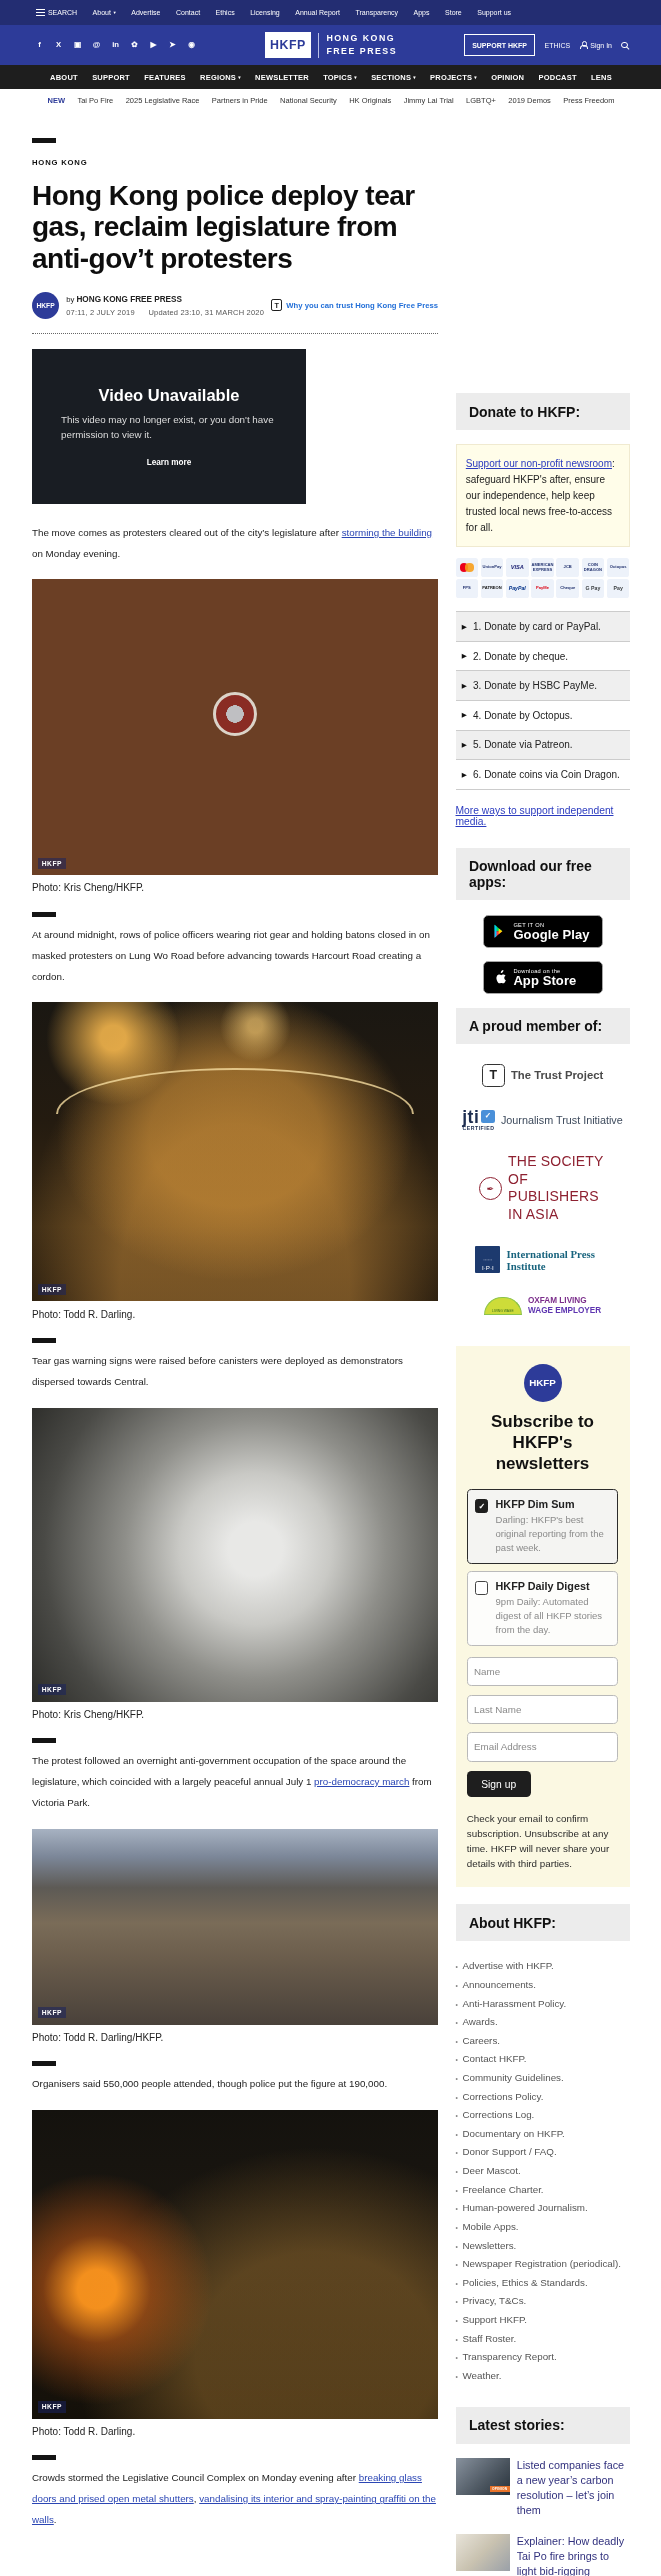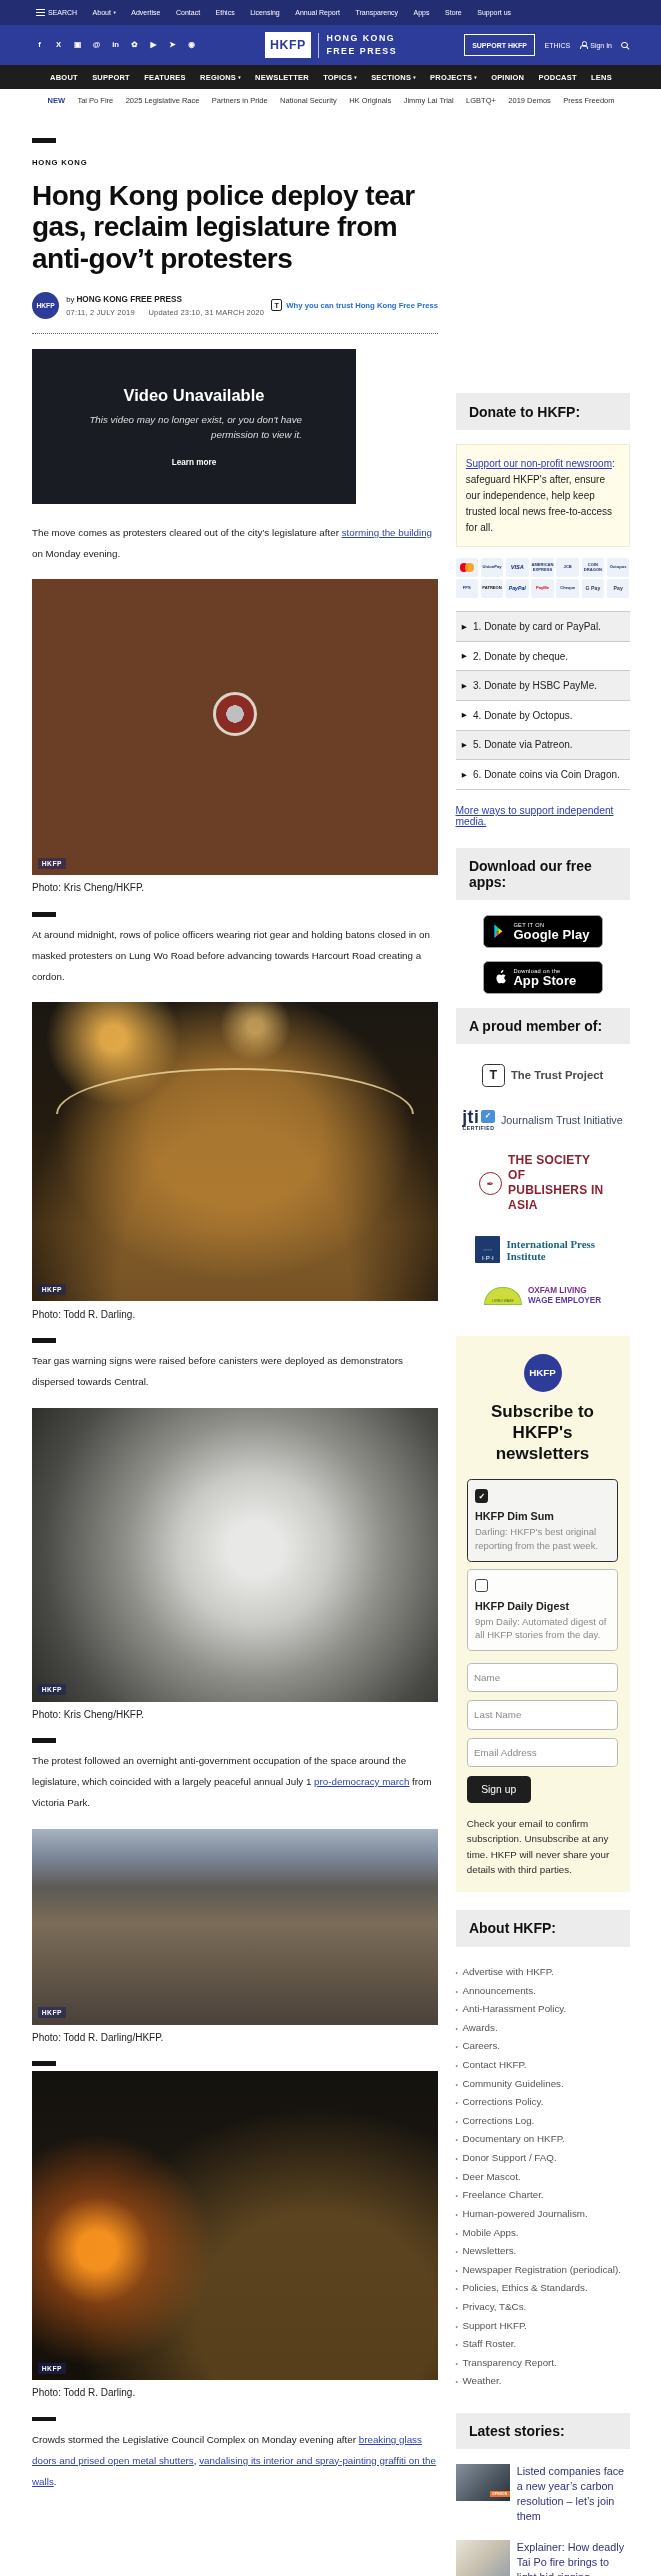--- a/index.html
+++ b/index.html
@@ -61,23 +61,23 @@
   .by-lines .l1 b { font-size:8.2px; }
   .by-lines .l2 { font-size:7.5px; color:#555; margin-top:4.1px; letter-spacing:0.2px; }
   .by-lines .l2 .upd { margin-left:11.3px; }
   .trust { display:flex; align-items:center; gap:4.1px; margin-top:7.2px; cursor:pointer; }
   .trust-ic { width:11.3px; height:11.3px; border:1px solid #1c1c1c; border-radius:2.1px; font-weight:bold; font-size:7.2px; color:#1c1c1c; display:flex; align-items:center; justify-content:center; background:#fff; }
   .trust-tx { color:#2470d8; font-weight:bold; font-size:7.7px; }
   .dotted-sep { border-top:1px dotted #666; margin:5.2px 0 15.5px; }
   .article p.body { font-size:9.8px; line-height:2.15; color:#1c1c1c; margin:7.2px 0 15.5px; }
   .article p.body a { color:#2b46b4; text-decoration:underline; cursor:pointer; }
 
-  .videobox { width:324px; height:155px; background:#191d23; color:#fff; display:flex; flex-direction:column; align-items:center; justify-content:center; text-align:right; margin:8.2px 0 17.5px; }
+  .videobox { width:274px; height:155px; background:#191d23; color:#fff; display:flex; flex-direction:column; align-items:center; justify-content:center; text-align:left; margin:8.2px 0 17.5px; }
   .videobox .vt { font-size:16.5px; font-weight:bold; }
-  .videobox .vm { font-size:9.8px; color:#ddd; margin-top:8.2px; line-height:1.5; width:216px;font-style:italic; }
+  .videobox .vm { font-size:9.8px; color:#ddd; margin-top:8.2px; line-height:1.5; width:216px; }
   .videobox .vl { font-size:8.2px; font-weight:bold; margin-top:15.5px; cursor:pointer; }
 
   .photo { width:406px; position:relative; margin-top:5.2px; }
   .wm { position:absolute; left:6.2px; bottom:6.2px; color:#fff; font-weight:bold; font-size:6.7px; letter-spacing:0.5px;
         background:rgba(25,35,95,.55); padding:2.1px 3.6px; }
   .caption { font-size:10px; color:#222; margin:7.2px 0 1px; }
   .sec-bar { width:24px; height:4.6px; background:#141414; margin:18.5px 0 5.2px; }
 
   .ph1 { height:296px; background:linear-gradient(180deg,#2e2а22 0%,#4a3526 8%,#74452a 20%,#7d4a2c 55%,#5e3720 80%,#1f140c 100%); background-color:#6b3f25; }
   .ph1 .emblem { position:absolute; left:50%; top:38%; width:44px; height:44px; transform:translateX(-50%);
@@ -127,32 +127,32 @@
   .member-logos { padding:5.2px 0 7.2px; }
   .mlogo { display:flex; align-items:center; justify-content:center; gap:6.2px; margin:0 auto 23px; cursor:pointer; }
   .tp-ic { width:23px; height:23px; border:1.5px solid #333; border-radius:4.6px; display:flex; align-items:center; justify-content:center; font-weight:bold; font-size:12.4px; color:#222; }
   .tp-tx { font-size:11.3px; font-weight:bold; color:#4a4a4a; line-height:1.1; }
   .jti-ic { font-weight:bold; color:#1d2d50; text-align:center; line-height:.9; }
   .jti-ic .jti { font-size:17.5px; letter-spacing:0.5px; }
   .jti-ic .cert { font-size:5.2px; letter-spacing:0.5px; }
   .jti-chk { width:13.4px; height:13.4px; background:#4a90d9; color:#fff; display:inline-flex; align-items:center; justify-content:center; border-radius:2.1px; font-size:7.7px; vertical-align:top; margin-left:2.1px;}
   .jti-tx { font-size:10.8px; color:#3d4a5c; line-height:1.2; }
   .sopa-ic { width:23px; height:23px; border:1.5px solid #8e2131; border-radius:50%; display:flex; align-items:center; justify-content:center; color:#8e2131; font-size:9.3px; }
-  .sopa-tx { font-size:12px; font-weight:bold; color:#8e2131; line-height:1.25; letter-spacing:0.2px; }
+  .sopa-tx { font-size:14px; font-weight:normal; color:#8e2131; line-height:1.25; letter-spacing:0.2px; }
   .ipi-ic { width:25px; height:27px; background:#1d3a6e; color:#fff; font-size:6.2px; display:flex; flex-direction:column; align-items:center; justify-content:flex-end; padding-bottom:2.1px; border-radius:1px; }
   .ipi-ic .dots { font-size:3.6px; letter-spacing:0.5px; line-height:1.2; margin-bottom:1.5px; }
   .ipi-tx { font-size:10.8px; font-weight:bold; color:#19647e; font-family:"Liberation Serif", serif; }
   .oxf-ic { width:38px; height:17.5px; background:#cddc39; border:1px solid #8bc34a; border-radius:19px 19px 0 0; display:flex; align-items:flex-end; justify-content:center; font-size:3.3px; color:#33691e; padding-bottom:1px; }
   .oxf-tx { font-size:8.2px; font-weight:bold; line-height:1.2; }
   .oxf-tx .l1 { color:#7b2d8b; } .oxf-tx .l2 { color:#5e35b1; }
 
   .newsletter { background:#fbf8e2; padding:17.5px 11.3px 15.5px; margin-bottom:17.5px; }
   .nl-avatar { width:38px; height:38px; border-radius:50%; background:#2d3b99; color:#fff; font-weight:bold; font-size:9.8px; display:flex; align-items:center; justify-content:center; margin:0 auto 9.3px; }
   .nl-title { text-align:center; font-size:17px; font-weight:bold; color:#111; line-height:1.25; margin-bottom:14.4px; }
-  .nl-card { background:#f4f4f2; border:0.8px solid #2c2c2c; border-radius:4.6px; padding:8.2px 7.2px; display:flex; gap:7.2px; margin-bottom:7.2px; cursor:pointer;flex-direction:column; }
+  .nl-card { background:#f4f4f2; border:0.8px solid #2c2c2c; border-radius:4.6px; padding:8.2px 7.2px; display:flex; gap:7.2px; margin-bottom:7.2px; cursor:pointer; }
   .nl-card.light { background:#fdfdfb; border-color:#bbb; }
   .chk { width:13.4px; height:13.4px; border-radius:2.6px; flex:none; margin-top:1px; border:0.8px solid #444; background:#fff; }
   .chk.on { background:#1e1e1e; border-color:#1e1e1e; position:relative; }
   .chk.on::after { content:"✓"; color:#fff; position:absolute; left:2.6px; top:1px; font-size:8.2px; font-weight:bold; }
   .nl-name { font-size:10.8px; font-weight:bold; color:#222; }
   .nl-desc { font-size:9.5px; color:#8a8a8a; line-height:1.45; margin-top:3.1px; }
   .nl-input { width:100%; background:#fff; border:0.5px solid #b9b9b9; border-radius:4.6px; padding:8.2px 6.2px; font-size:9.8px; color:#333; margin:4.1px 0; font-family:"Liberation Sans",sans-serif; }
   .nl-input::placeholder { color:#8a8a8a; }
   .signup { background:#1e1e1e; color:#fff; font-size:10.3px; border:none; border-radius:4.6px; padding:7.7px 14.4px; margin:5.2px 0 13.4px; cursor:pointer; font-family:"Liberation Sans",sans-serif;}
   .nl-disc { font-size:9.8px; color:#2c2c2c; line-height:1.55; }
@@ -327,20 +327,21 @@
     <p class="body">
       <span>The protest followed an overnight anti-government occupation of the space around the legislature, which coincided with a largely peaceful annual July 1 </span><a>pro-democracy march</a><span> from Victoria Park.</span>
     </p>
 
     <div class="photo ph4">
       <span class="wm">HKFP</span>
     </div>
     <div class="caption">Photo: Todd R. Darling/HKFP.</div>
     <div class="sec-bar"></div>
 
+    <p class="body">Organisers said 550,000 people attended, though police put the figure at 190,000.</p>
 
     <div class="photo ph5">
       <span class="wm">HKFP</span>
     </div>
     <div class="caption">Photo: Todd R. Darling.</div>
     <div class="sec-bar"></div>
 
     <p class="body">
       <span>Crowds stormed the Legislative Council Complex on Monday evening after </span><a>breaking glass doors and prised open metal shutters</a><span>, </span><a>vandalising its interior and spray-painting graffiti on the walls</a><span>.</span>
     </p>

